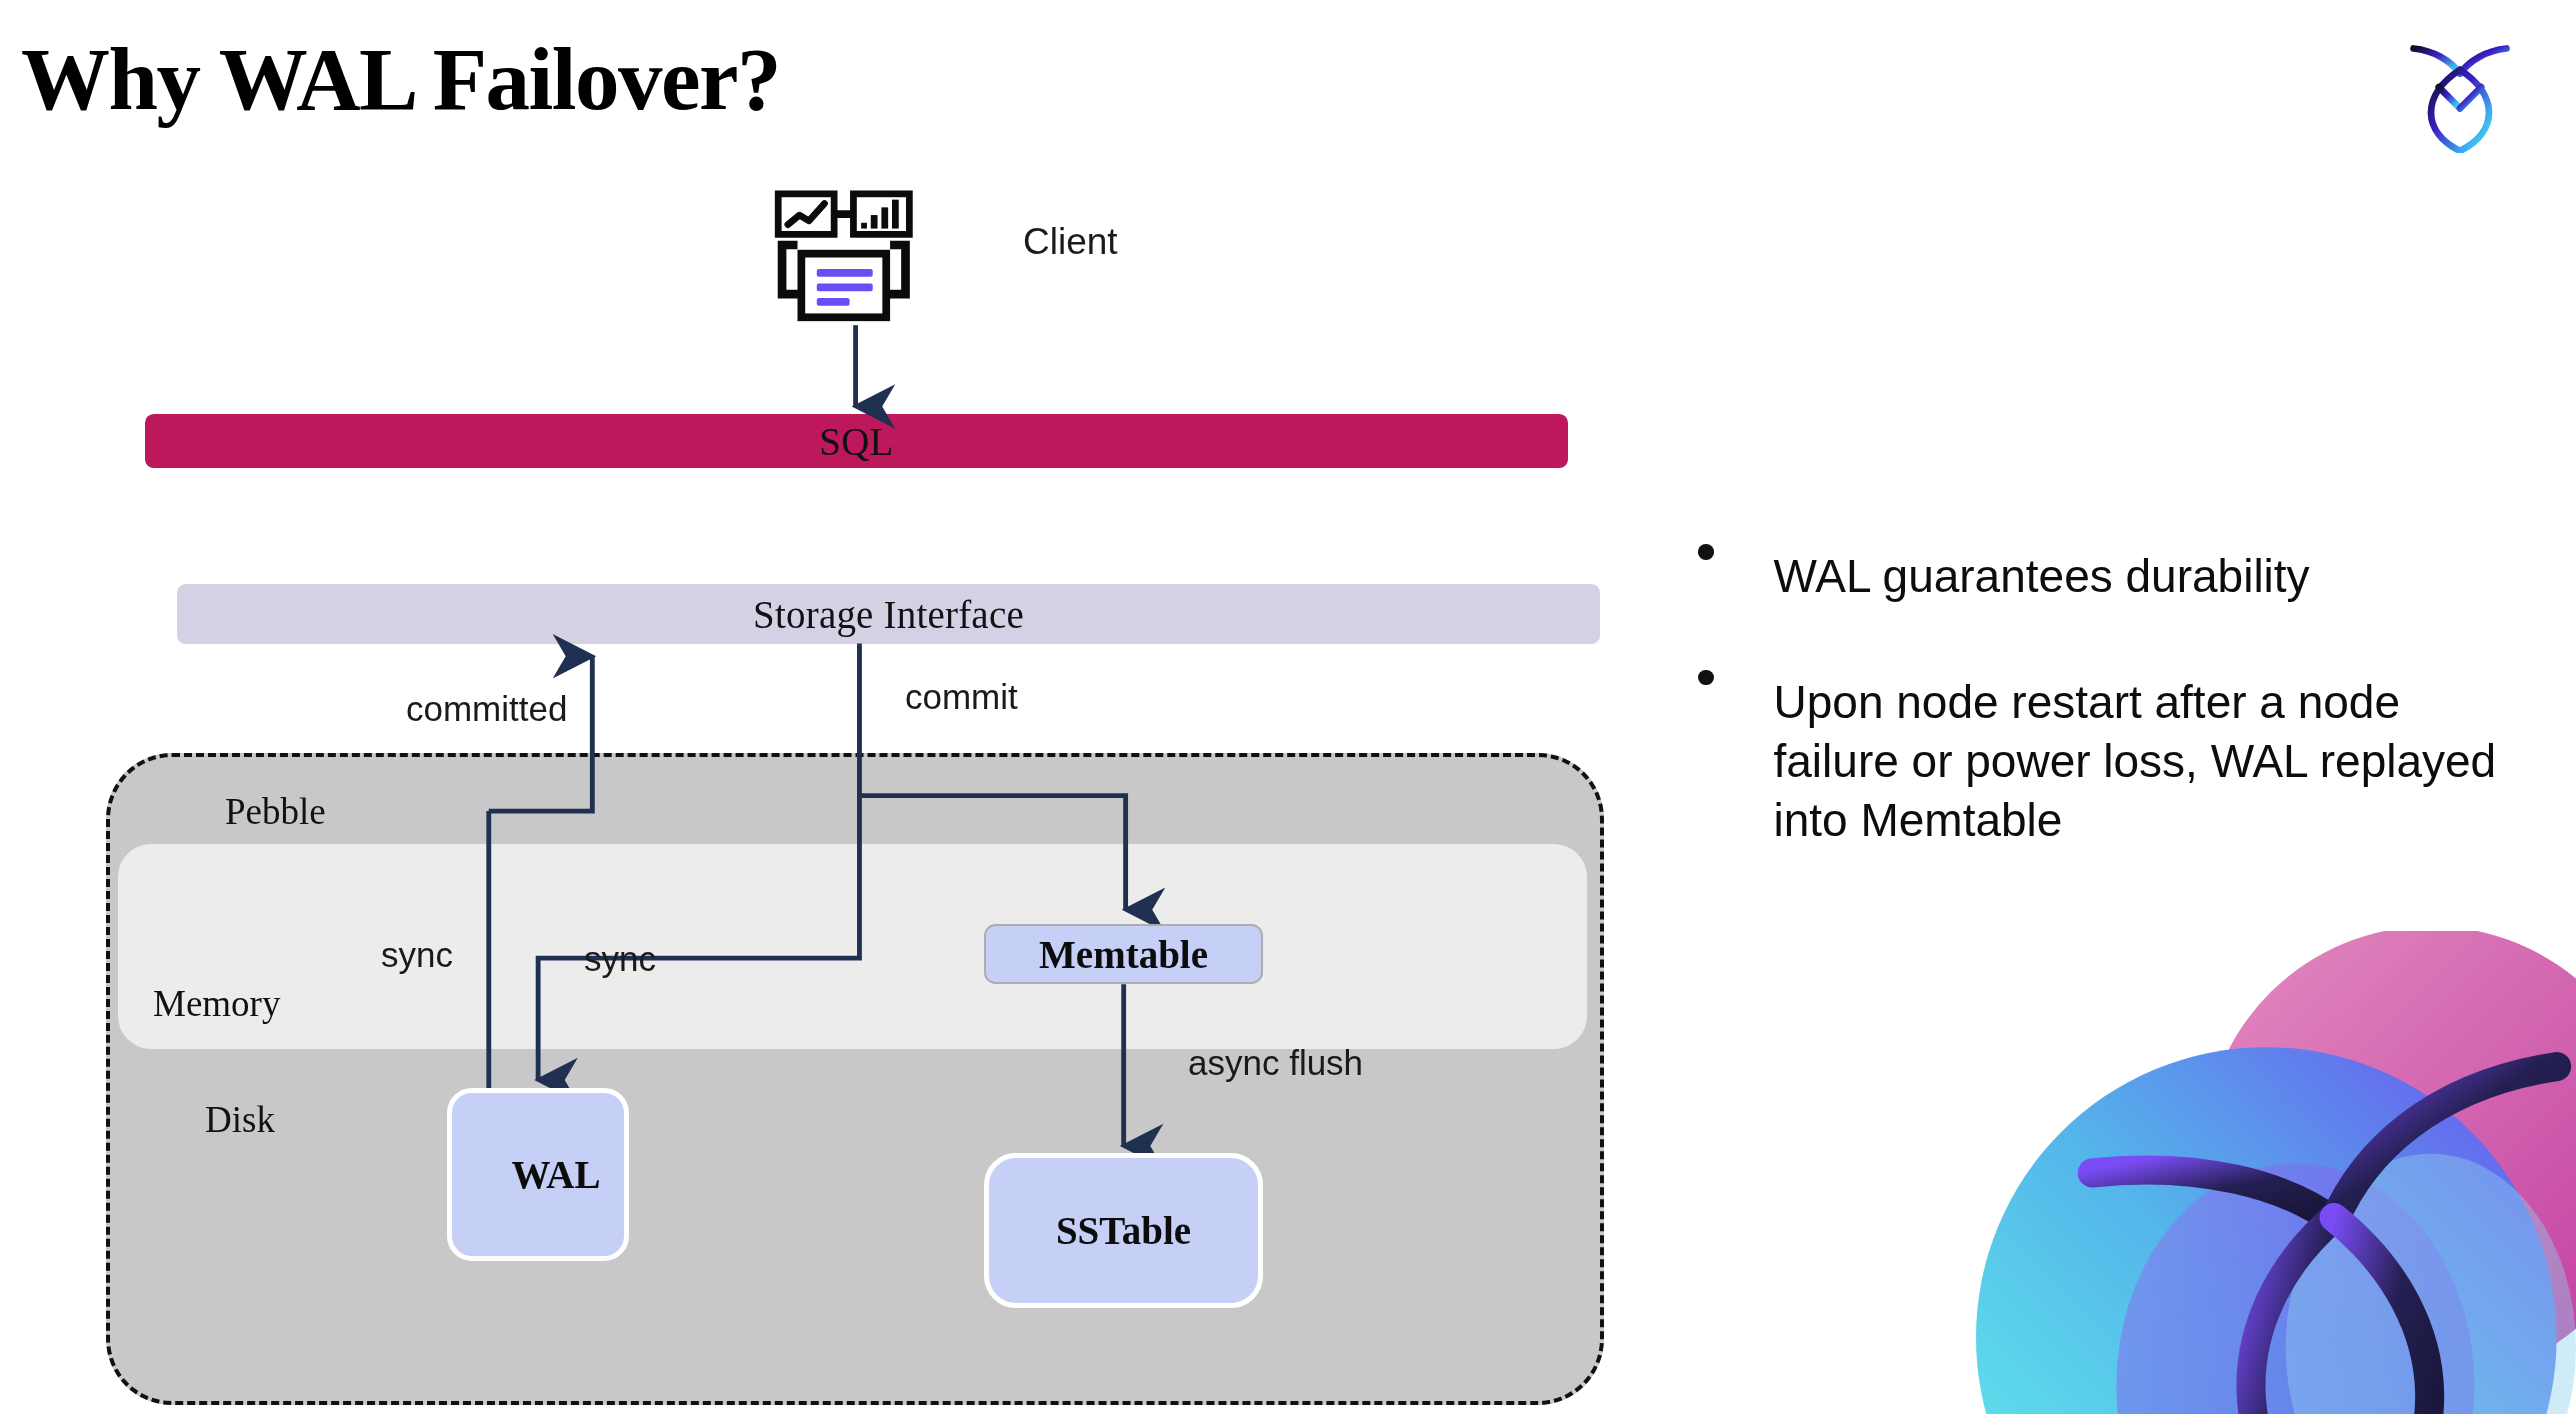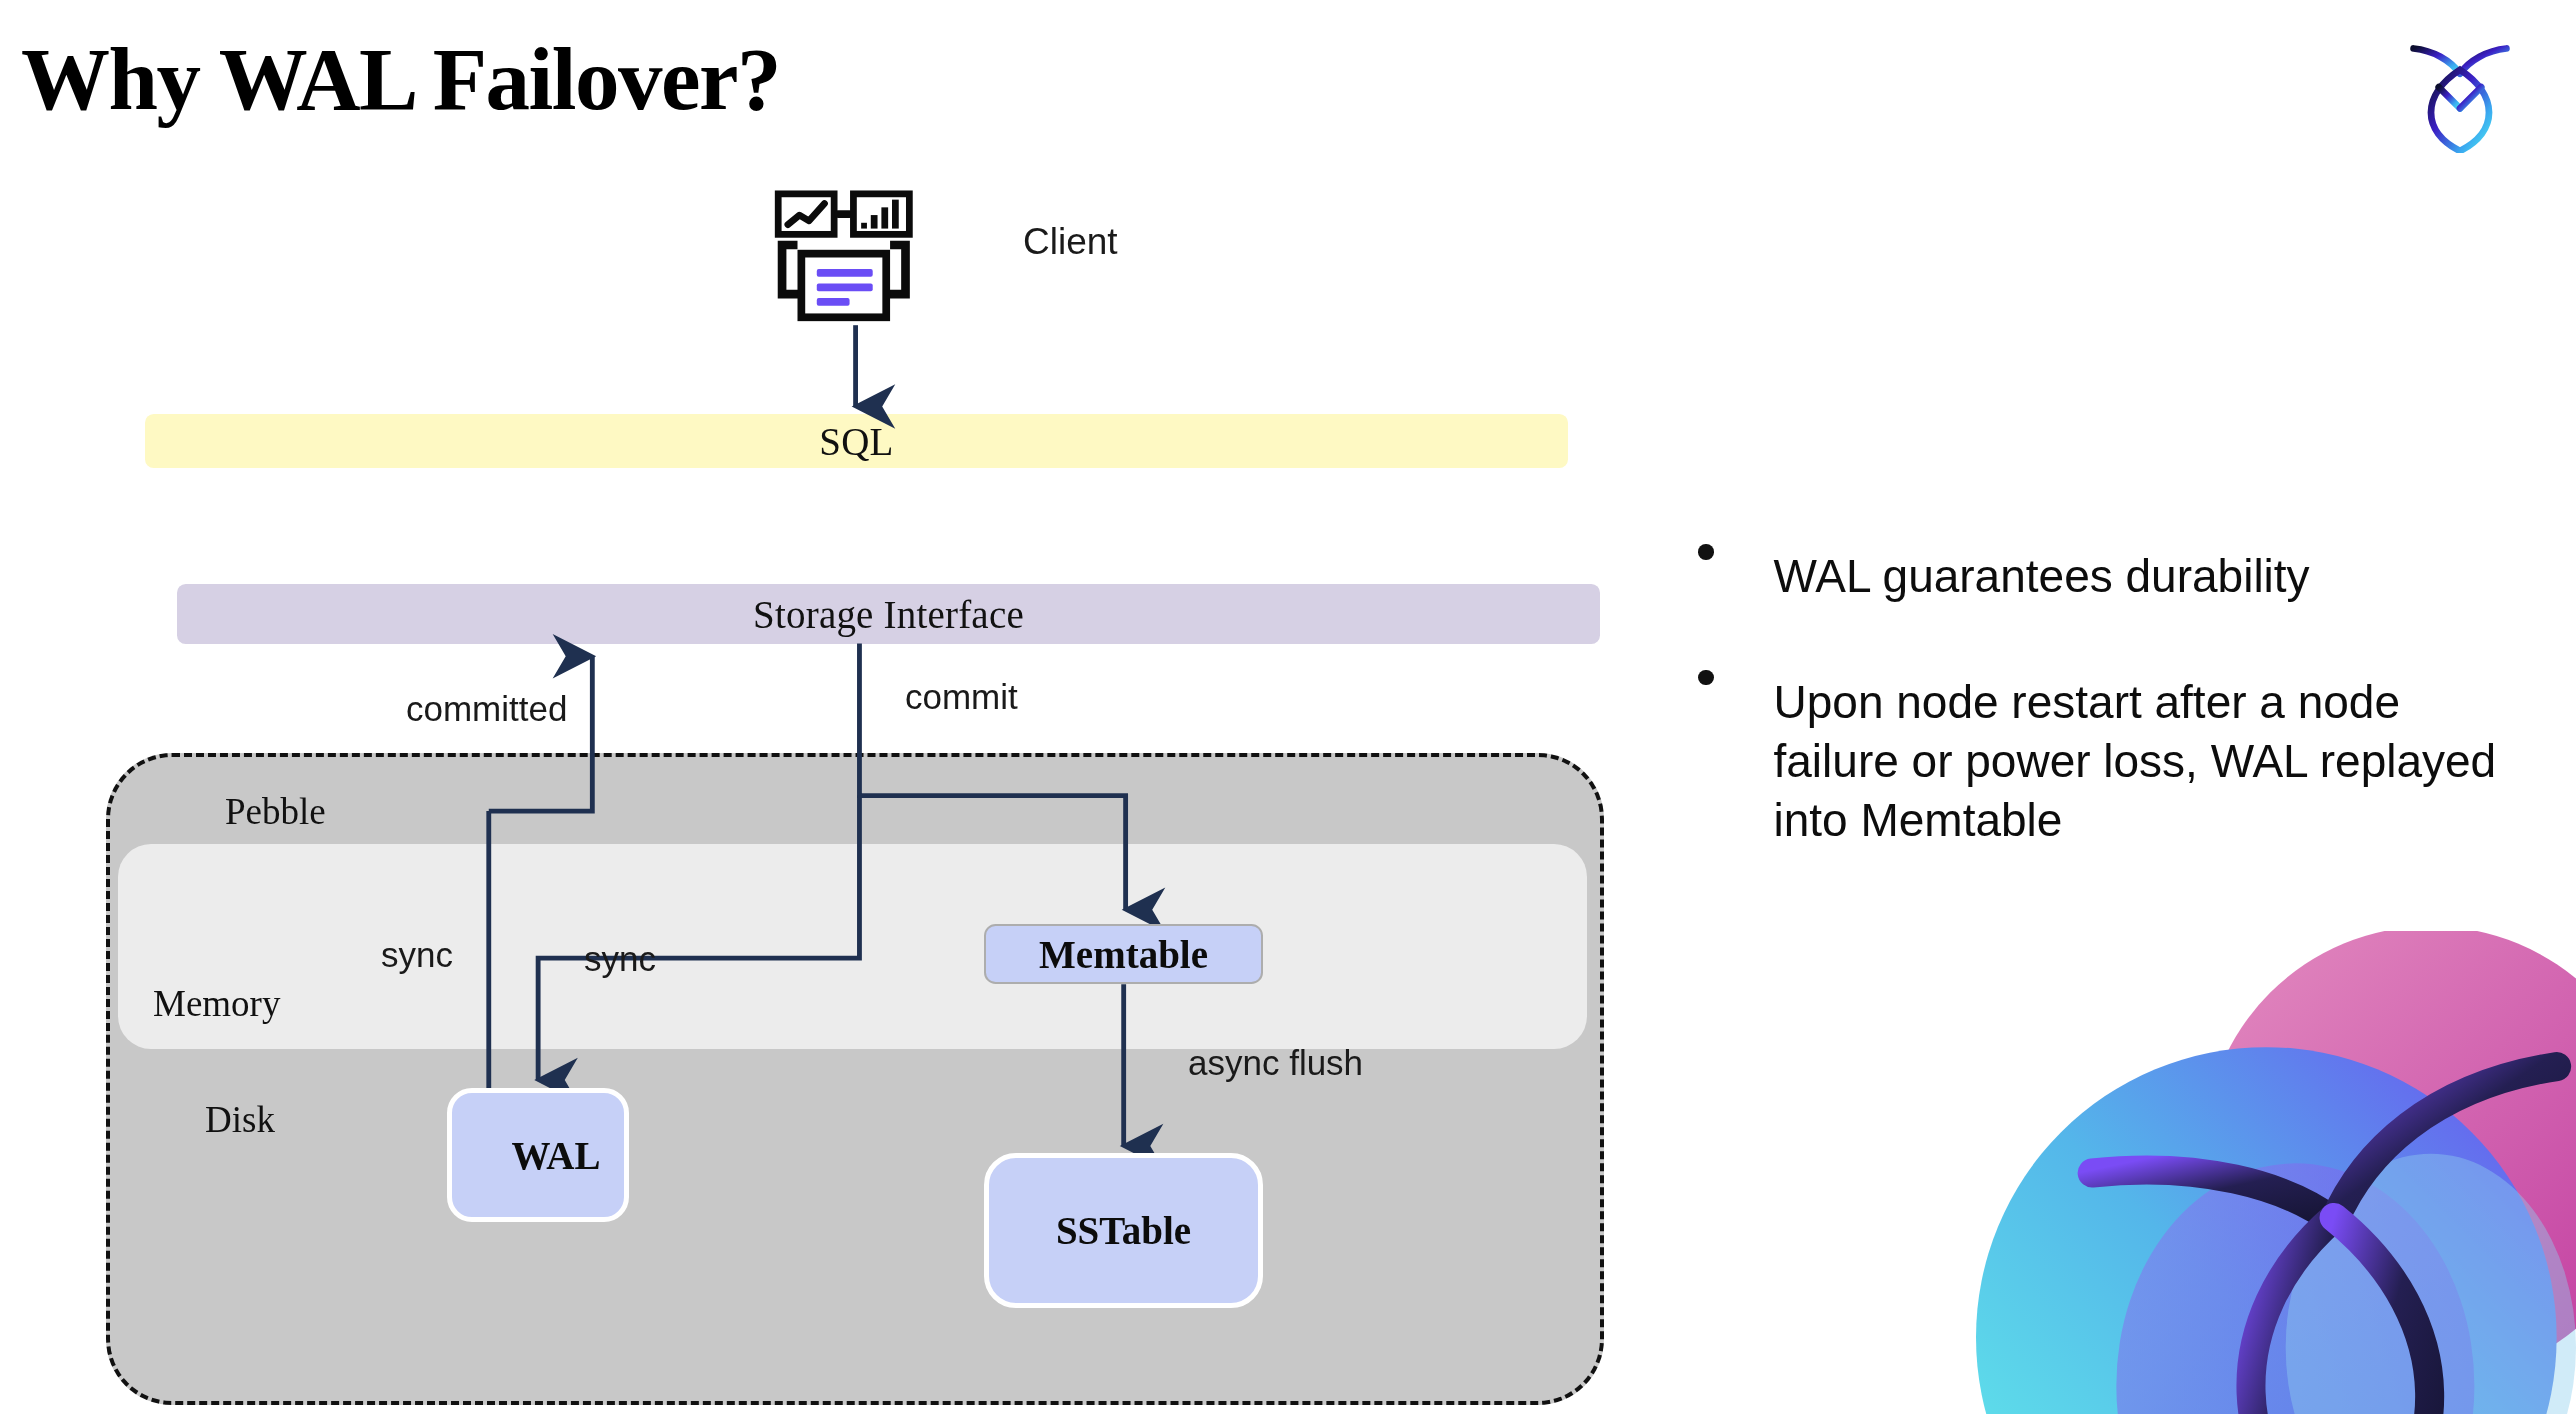--- a/index.html
+++ b/index.html
@@ -47,21 +47,21 @@
   .client-icon { position: absolute; left: 774px; top: 190px; width: 155px; height: 135px; }
 
   
   .layer {
     position: absolute; left: 145px; width: 1423px;
     border-radius: 8.7px;
     display: flex; align-items: center; justify-content: center;
     font-family: "Liberation Serif", serif;
     font-size: 39px; color: #111; letter-spacing: 0.2px;
   }
-  .layer-sql  { top: 414px; height: 54px; background: #fef9c3; }
+  .layer-sql  { top: 414px; height: 54px; background: #be185d; }
   .layer-kv   { top: 504px; height: 52px; background: #b9dcdc; }
   .layer-si   { top: 584px; height: 60px; background: #d6d0e4; margin-left: 32px; }
 
   
   .pebble-box {
     position: absolute; left: 106px; top: 753px;
     width: 1498px; height: 652px;
     background: #c8c8c8;
     border: 4.8px dashed #111111;
     border-radius: 66px;
@@ -95,21 +95,21 @@
     display: flex; align-items: center; justify-content: center;
     background: #c6d0f7;
     font-family: "Liberation Serif", serif;
     font-weight: 700; font-size: 39px; color: #0c0c0c;
   }
   .node-memtable {
     left: 984px; top: 924px; width: 279px; height: 60px;
     border: 2.9px solid #adadad; border-radius: 11.6px;
   }
   .node-wal {
-    left: 447px; top: 1088px; width: 182px; height: 134px;
+    left: 447px; top: 1088px; width: 182px; height: 173px;
     border: 5.8px solid #ffffff; border-radius: 25px; padding-left: 36px;
   }
   .node-sstable {
     left: 984px; top: 1153px; width: 279px; height: 155px;
     border: 5.8px solid #ffffff; border-radius: 32px;
   }
 
   
   .edge-label {
     position: absolute;

